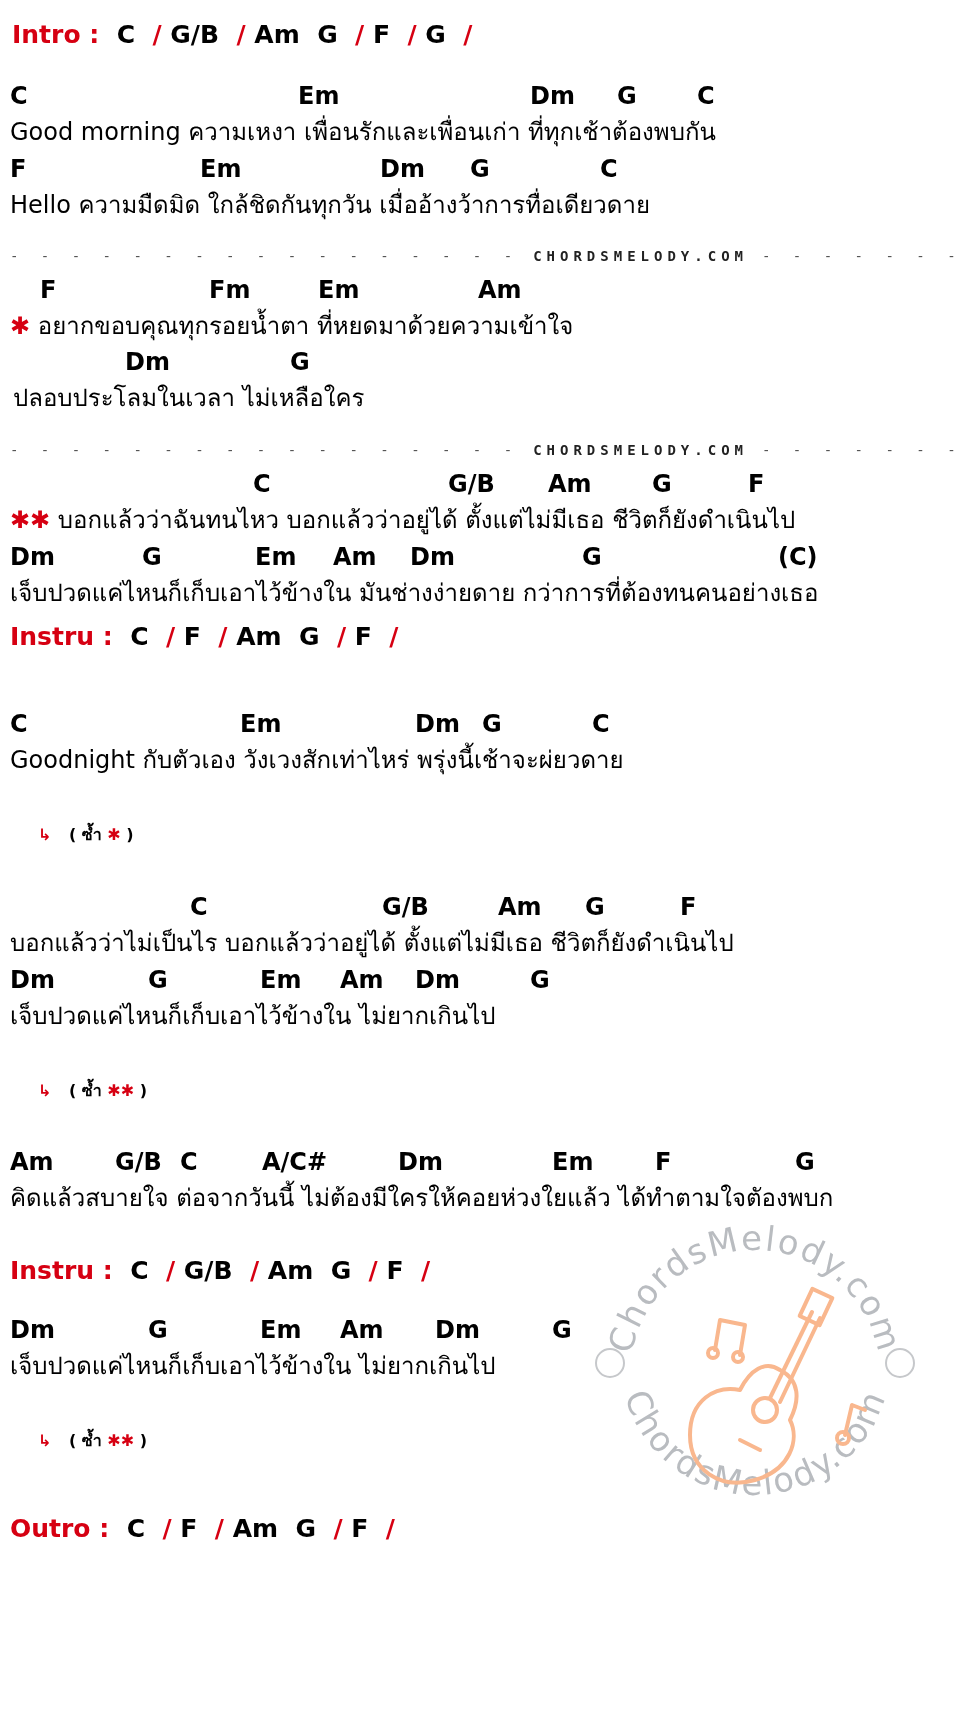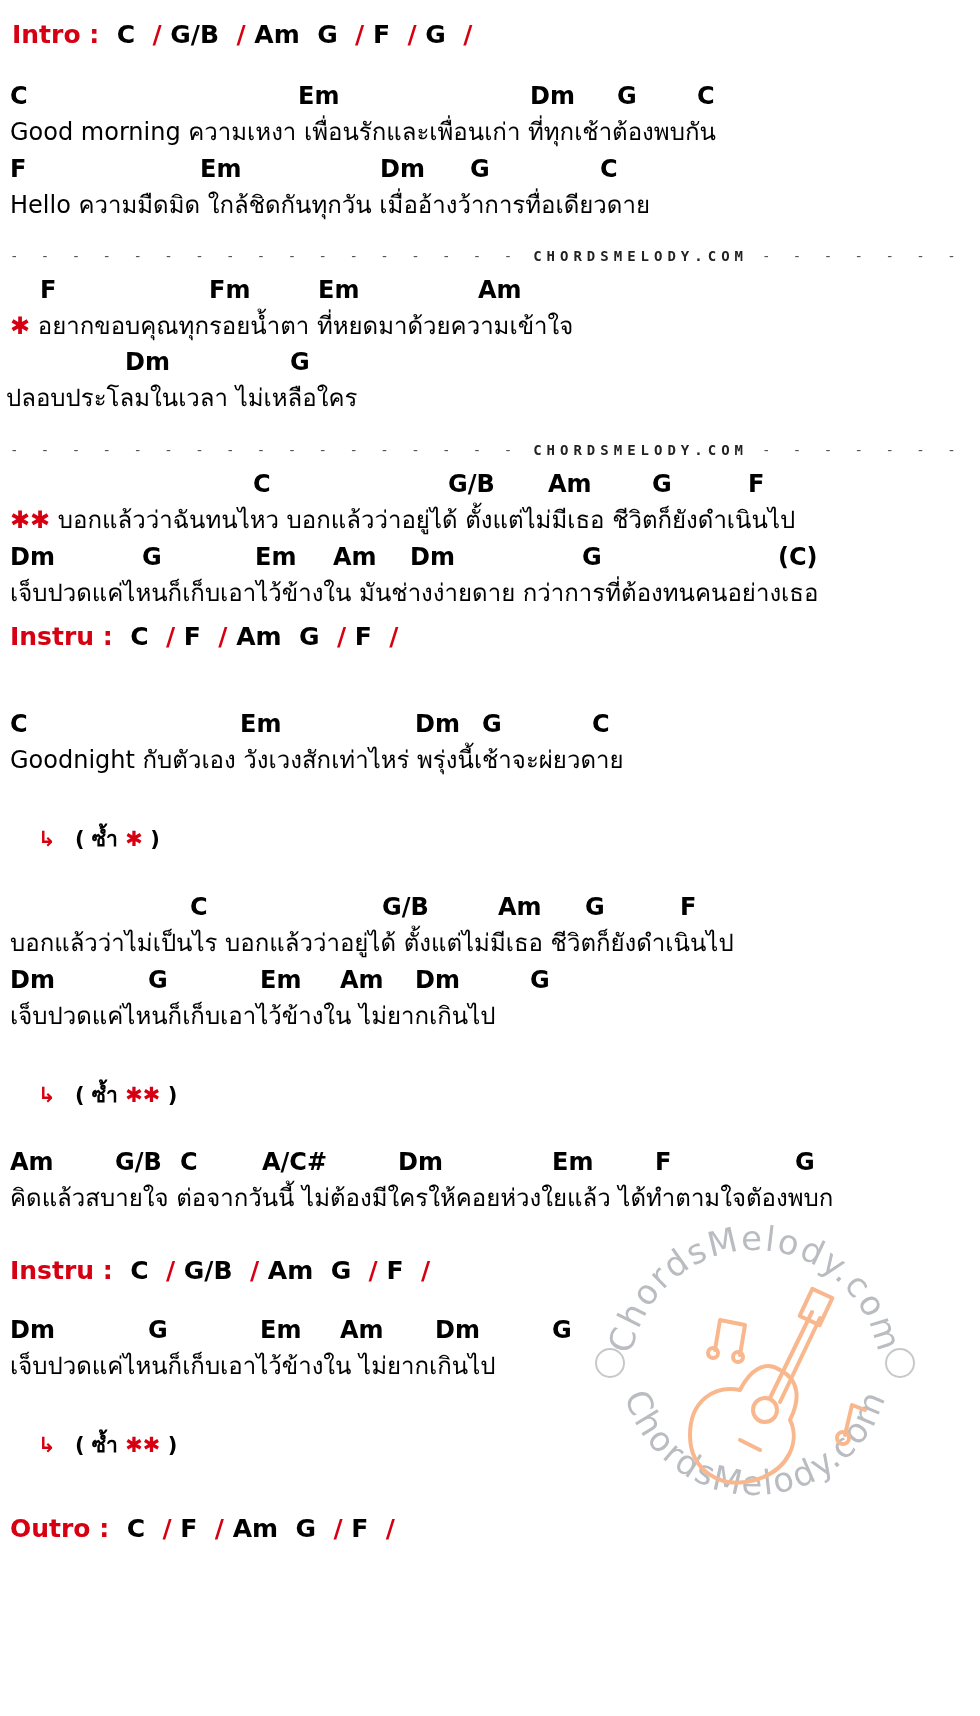--- a/index.html
+++ b/index.html
@@ -9,21 +9,21 @@
   .label { color:#d60012; font-weight:bold; font-size:25px; }
   .seq { font-weight:bold; font-size:25px; }
   .slash { color:#d60012; font-weight:bold; }
   .chord { font-weight:bold; font-size:24px; position:absolute; white-space:nowrap; }
   .lyric { font-size:24px; position:absolute; white-space:nowrap; }
   .star { color:#d60012; font-weight:bold; }
   .divider { position:absolute; left:10px; width:880px; font-family:"DejaVu Sans Mono","Liberation Mono",monospace;
              font-size:14px; color:#222; letter-spacing:3px; white-space:nowrap; }
   .divider .dash { color:#555; letter-spacing:7px; }
   .divider .site { font-weight:bold; letter-spacing:5px; margin:0 14px; }
-  .repeat { position:absolute; font-size:21px; font-weight:bold; white-space:nowrap; }
+  .repeat { position:absolute; font-size:16px; font-weight:bold; white-space:nowrap; }
   .repeat .arrow { color:#d60012; font-weight:bold; margin-right:12px; }
   .watermark { position:absolute; left:590px; top:1200px; width:330px; height:330px; }
 </style>
 </head>
 <body>
 
 <div class="abs seq" style="left:12px; top:20px;">
   <span class="label">Intro :</span>&nbsp;
   <span>C</span>&nbsp;
   <span class="slash">/</span>
@@ -68,21 +68,21 @@
       <span class="chord" style="left: 478px; top: 276px;">Am</span>
     </div>
   <div class="lyric" style="left:10px; top:306px;">
     <span class="star">✱</span>
     <span>อยากขอบคุณทุกรอยน้ำตา  ที่หยดมาด้วยความเข้าใจ</span>
   </div>
   <div>
       <span class="chord" style="left: 125px; top: 348px;">Dm</span>
       <span class="chord" style="left: 290px; top: 348px;">G</span>
     </div>
-  <div class="lyric" style="left:6px; top:378px;text-align:right;">ปลอบประโลมในเวลา ไม่เหลือใคร</div>
+  <div class="lyric" style="left:13px; top:378px;text-align:right;">ปลอบประโลมในเวลา ไม่เหลือใคร</div>
 </div>
 
 <div class="divider" style="top:442px;">
   <span class="dash">- - - - - - - - - - - - - - - - -</span><span class="site">CHORDSMELODY.COM</span><span class="dash">- - - - - - - - - - - - - - - - -</span>
 </div>
 
 <div>
   <div>
       <span class="chord" style="left: 253px; top: 470px;">C</span>
       <span class="chord" style="left: 448px; top: 470px;">G/B</span>

